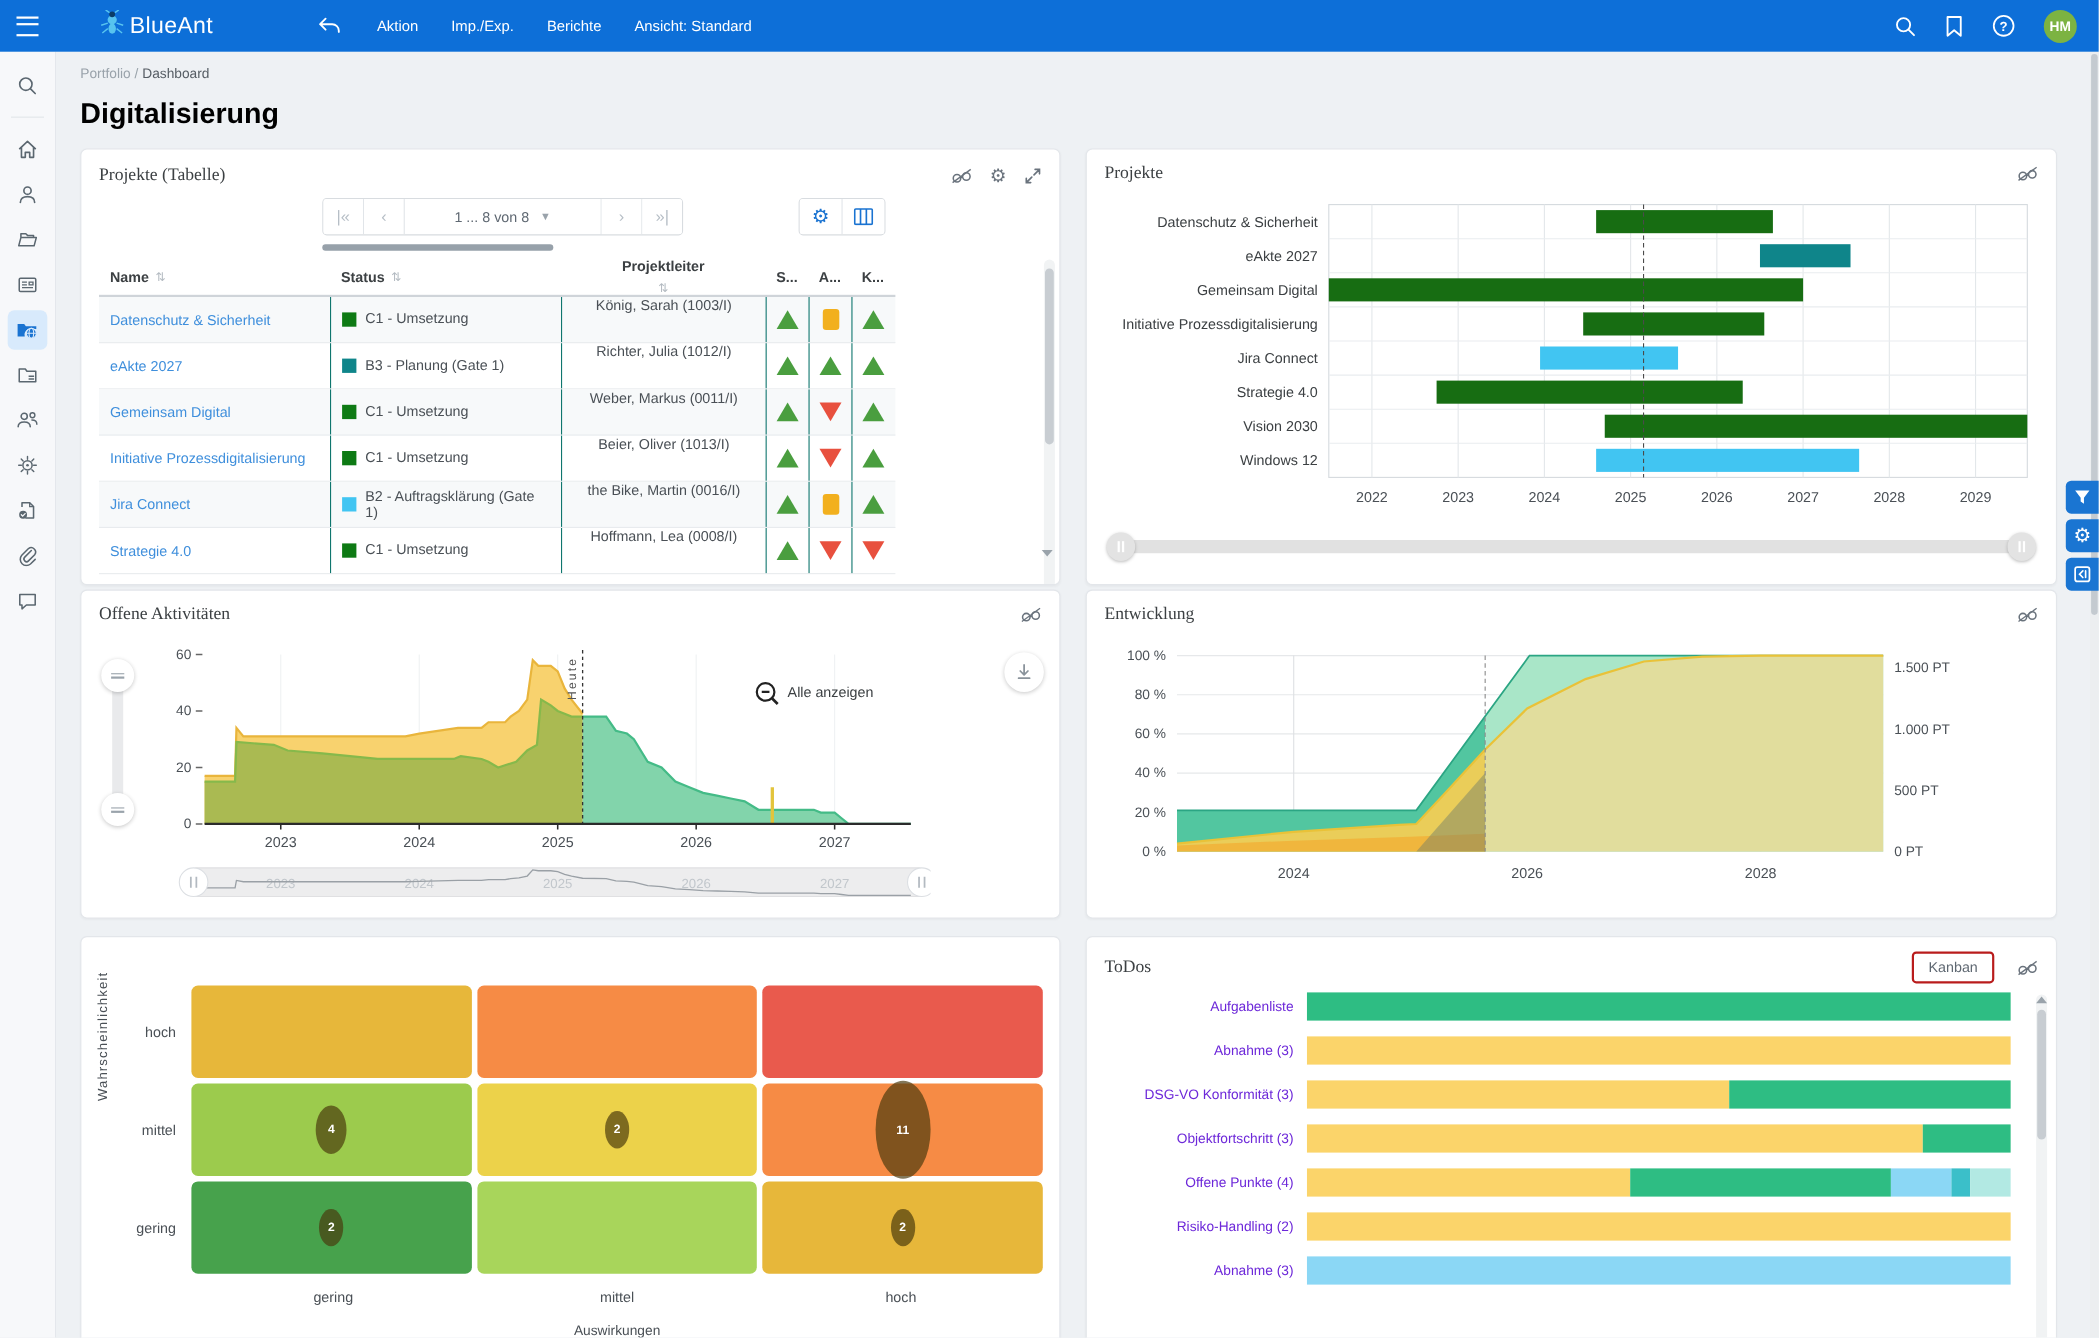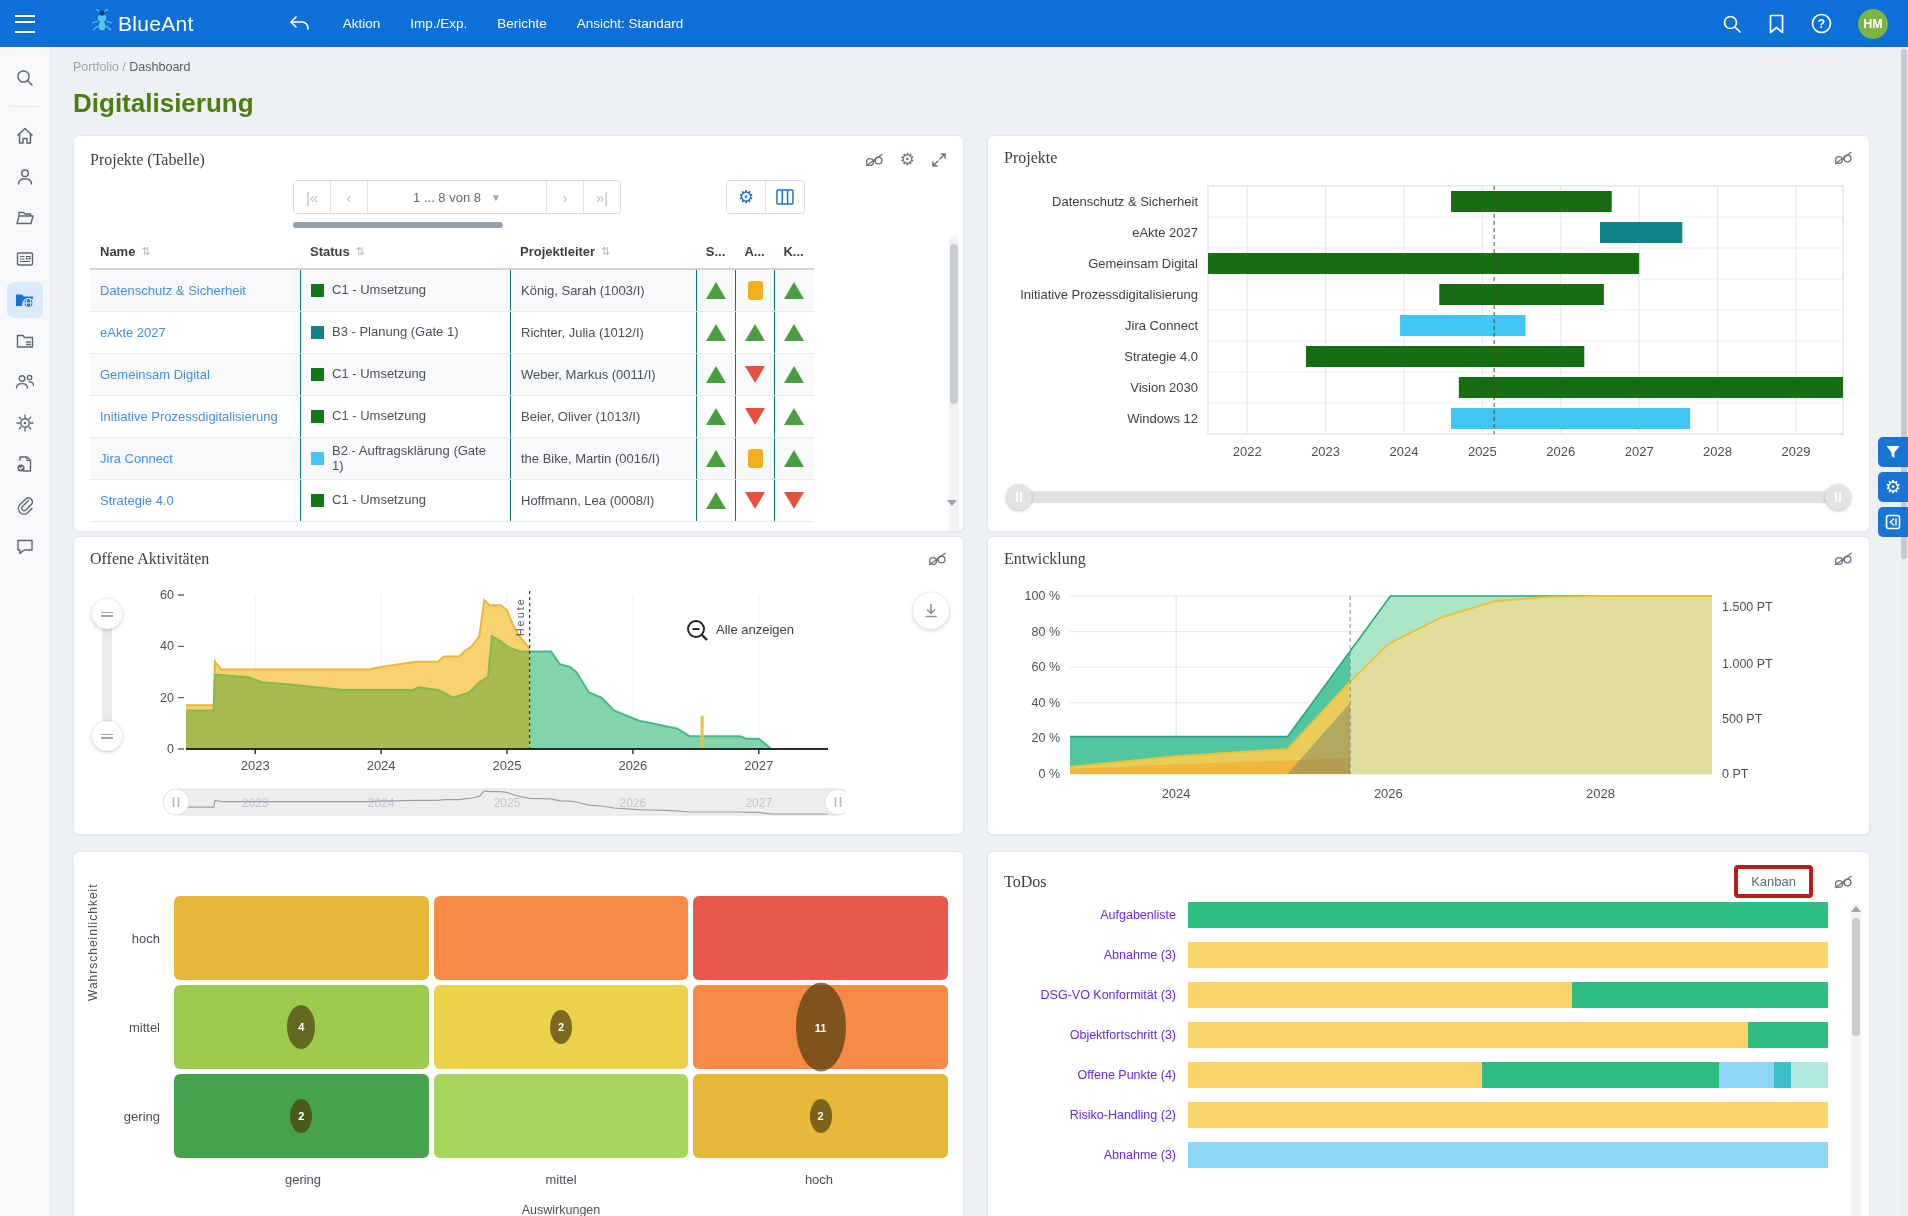--- a/index.html
+++ b/index.html
@@ -22,21 +22,21 @@
   .nav-icon{color:#fff;cursor:pointer;display:flex;align-items:center;}
   .avatar{width:30px;height:30px;border-radius:50%;background:#7cb342;color:#fff;font-size:12.5px;font-weight:bold;display:flex;align-items:center;justify-content:center;cursor:pointer;}
   
   .sidebar{position:absolute;left:0;top:47px;width:50px;height:1169px;background:#f7f8fa;border-right:1px solid #e4e7ec;display:flex;flex-direction:column;align-items:center;padding-top:10px;z-index:40;}
   .side-item{width:36px;height:36px;margin:2.5px 0;border-radius:6px;display:flex;align-items:center;justify-content:center;cursor:pointer;color:#5b6770;}
   .side-item.active{background:#d8eafc;color:#1a73d1;}
   .side-sep{width:30px;height:1px;background:#e2e5e9;margin:8px 0;}
   
   .breadcrumb{position:absolute;left:73px;top:60px;font-size:12.5px;color:#9aa3ab;}
   .breadcrumb .crumb-current{color:#565d64;}
-  .page-title{position:absolute;left:73px;top:88px;font-size:26px;font-weight:bold;color:#4d7c0f;}
+  .page-title{position:absolute;left:73px;top:88px;font-size:26px;font-weight:bold;color:#000000;}
   
   .panel{position:absolute;background:#fff;border:1px solid #e3e6ea;border-radius:6px;box-shadow:0 1px 2px rgba(40,50,60,.04);overflow:hidden;}
   #panel-table{left:73px;top:135px;width:889px;height:395px;}
   #panel-gantt{left:987px;top:135px;width:881px;height:395px;}
   #panel-activity{left:73px;top:536px;width:889px;height:297px;}
   #panel-dev{left:987px;top:536px;width:881px;height:297px;}
   #panel-risk{left:73px;top:851px;width:889px;height:430px;}
   #panel-todos{left:987px;top:851px;width:881px;height:430px;}
   .panel-head{display:flex;align-items:center;padding:13px 16px 6px 16px;}
   .panel-title{font-size:16px;color:#3c4043;font-family:Liberation Serif, serif;}
@@ -56,21 +56,21 @@
   .ptable{position:absolute;left:16px;top:98px;width:724px;font-size:13px;}
   .thead{display:flex;border-bottom:2px solid #cfd4d9;color:#3c4043;font-weight:bold;height:34px;align-items:center;}
   .th{display:flex;align-items:center;gap:6px;padding:0 10px;box-sizing:border-box;}
   .sort{color:#b3bac1;font-size:11px;font-weight:normal;cursor:pointer;}
   .trow{display:flex;border-bottom:1px solid #e8ebee;height:41px;align-items:center;}
   .trow:nth-child(odd){background:#f7f9fa;}
   .td{padding:0 10px;box-sizing:border-box;display:flex;align-items:center;gap:8px;border-left:1px solid #0f766e;height:100%;}
   .td.first{border-left:none;}
   .col-name{width:210px;}
   .col-status{width:210px;}
-  .col-leader{width:186px;}
+  .col-leader{width:186px;flex-direction:column;}
   .col-ind{width:39px;justify-content:center;padding:0;}
   .proj-link{color:#3f8fdc;text-decoration:none;cursor:pointer;white-space:nowrap;overflow:hidden;text-overflow:ellipsis;}
   .status-sq{width:13px;height:13px;flex:0 0 13px;}
   .status-txt{color:#4a5056;line-height:1.15;}
   .leader-txt{color:#4a5056;}
   .ind-up{width:0;height:0;border-left:10px solid transparent;border-right:10px solid transparent;border-bottom:17px solid #4a9e3f;}
   .ind-down{width:0;height:0;border-left:10px solid transparent;border-right:10px solid transparent;border-top:17px solid #e8503e;}
   .ind-warn{width:15px;height:19px;border-radius:3px;background:#f2b01e;}
   .vscroll{position:absolute;right:4px;top:100px;width:10px;height:300px;border-radius:5px;background:#f1f3f4;}
   .vscroll-thumb{position:absolute;left:1px;top:8px;width:8px;height:160px;border-radius:4px;background:#c8cdd2;cursor:pointer;}
@@ -92,21 +92,21 @@
   .risk-grid-row{display:flex;align-items:center;margin-bottom:5px;}
   .risk-row-label{width:72px;text-align:right;padding-right:14px;font-size:13px;color:#4a5056;flex:0 0 72px;}
   .risk-cell{position:relative;height:84px;border-radius:6px;flex:1;margin-right:5px;cursor:pointer;}
   .risk-cell:last-child{margin-right:0;}
   .risk-bubble{position:absolute;left:50%;top:50%;transform:translate(-50%,-50%);border-radius:50%;display:flex;align-items:center;justify-content:center;color:#fff;font-size:11px;font-weight:bold;}
   .risk-col-labels{display:flex;margin-top:14px;}
   .risk-col-labels .spacer{width:86px;flex:0 0 86px;}
   .risk-col-label{flex:1;text-align:center;font-size:13px;color:#4a5056;}
   .risk-xlab{text-align:center;font-size:12.5px;color:#4a5056;margin-top:16px;padding-left:86px;}
   
-  .kanban-btn{border:4px solid #b91c1c;border-radius:4px;background:#fff;color:#5f6872;font-size:13px;padding:5px 13px;cursor:pointer;margin-right:4px;}
+  .kanban-btn{border:2px solid #b91c1c;border-radius:4px;background:#fff;color:#5f6872;font-size:13px;padding:5px 13px;cursor:pointer;margin-right:4px;}
   .todo-rows{position:absolute;left:10px;top:50px;width:830px;}
   .todo-row{display:flex;align-items:center;margin-bottom:14px;height:26px;}
   .todo-label{width:178px;flex:0 0 178px;text-align:right;padding-right:12px;font-size:12.5px;color:#6d28d9;white-space:nowrap;}
   .todo-bar{flex:1;height:26px;display:flex;overflow:hidden;cursor:pointer;}
   .todo-seg{height:100%;}
   .todos-vscroll{position:absolute;right:8px;top:52px;width:10px;height:360px;background:#f1f3f4;border-radius:5px;}
   .todos-vscroll .thumb{position:absolute;left:1px;top:14px;width:8px;height:118px;border-radius:4px;background:#c8cdd2;}
   .todos-vscroll .up{position:absolute;left:0;top:2px;width:0;height:0;border-left:5px solid transparent;border-right:5px solid transparent;border-bottom:6px solid #9aa3ab;}
   
   .float-btns{position:absolute;right:0;top:437px;display:flex;flex-direction:column;gap:5px;z-index:60;}

